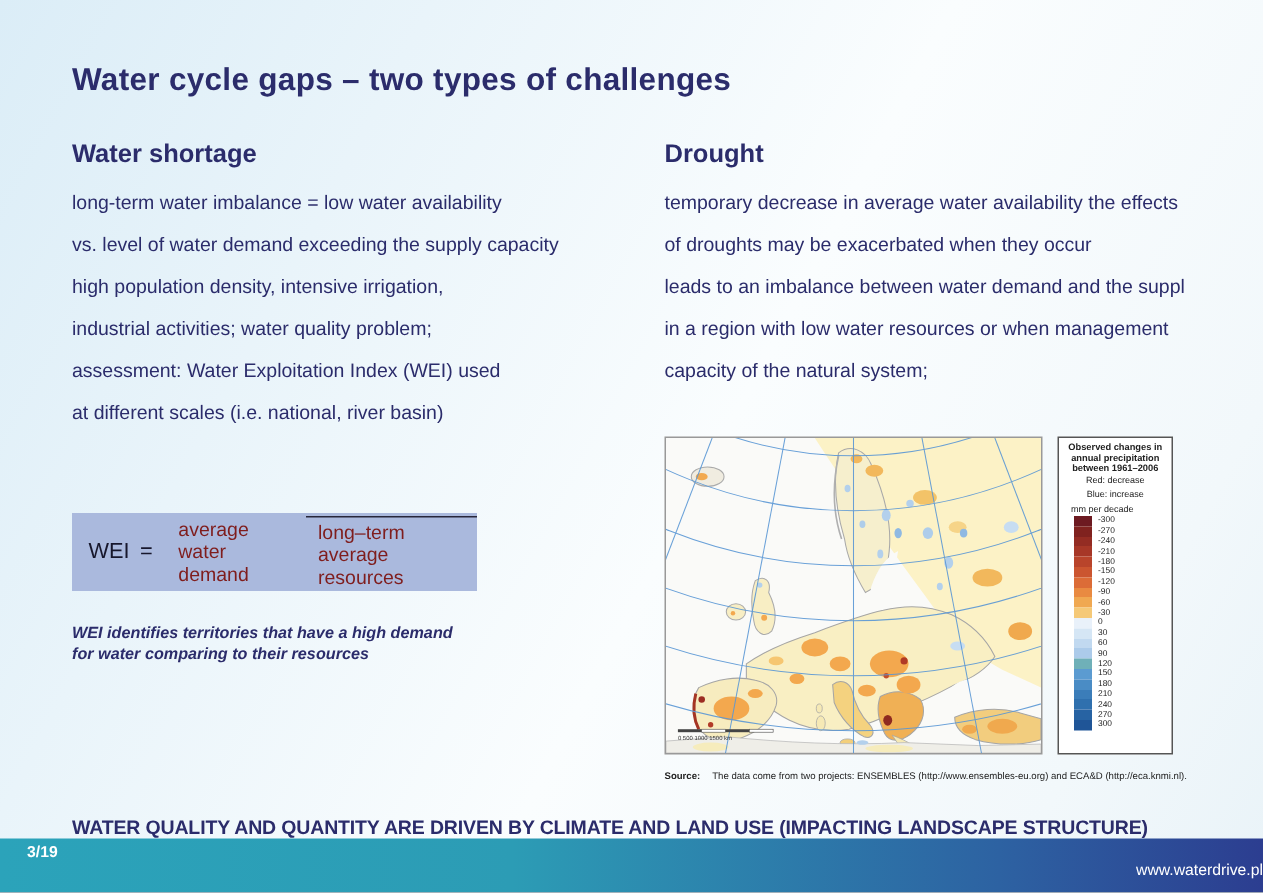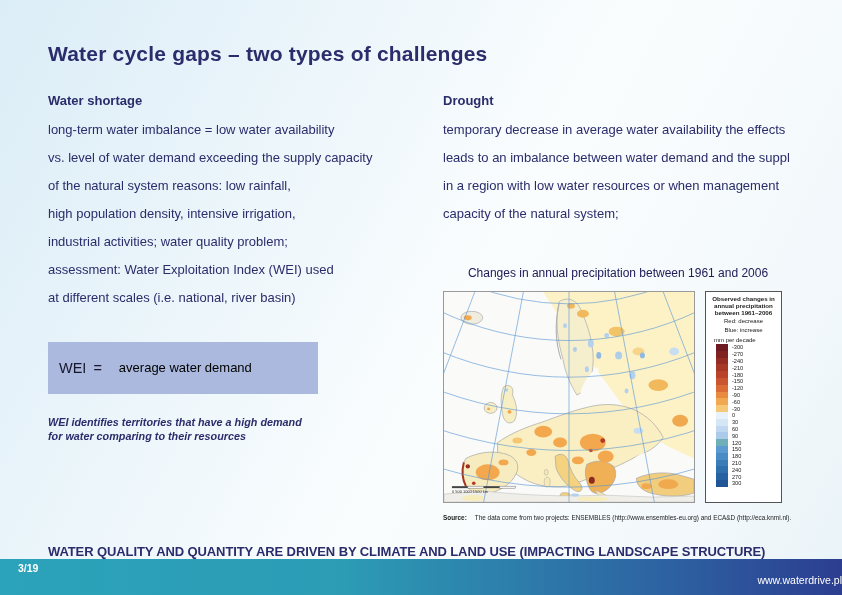--- a/index.html
+++ b/index.html
@@ -5,28 +5,28 @@
   html,body{margin:0;padding:0;background:#9aa0a6;}
   .slide{position:relative;width:842px;height:595px;overflow:hidden;
     background:linear-gradient(118deg,#dbedf7 0%,#e9f4fa 25%,#fafdfe 55%,#f2f8fb 85%,#e9f3f8 100%);
     font-family:"Liberation Sans",sans-serif;color:#2b2c6b;}
 
   .title{position:absolute;left:48px;top:42px;font-size:21px;font-weight:700;letter-spacing:.2px;text-align:center;}
 
   .col{position:absolute;top:93px;}
   .col-left{left:48px;width:392px;}
   .col-right{left:443px;width:396px;}
-  .col-heading{font-size:13px;font-weight:700;margin-bottom:8px;}
+  .col-heading{font-size:17px;font-weight:700;margin-bottom:8px;}
   .body-line{font-size:13px;line-height:28px;white-space:nowrap;}
 
   .formula-box{position:absolute;left:48px;top:342px;width:270px;height:52px;background:#aab9dd;
     display:flex;align-items:center;}
   .formula-lhs{font-size:14.5px;color:#17172c;margin-left:11px;text-align:center;}
   .formula-eq{font-size:14.5px;color:#17172c;margin:0 9px 0 7px;}
-  .fraction{display:flex;flex-direction:row;align-items:center;color:#000000;}
+  .fraction{display:flex;flex-direction:row;align-items:center;color:#7f1d1d;}
   .numerator{font-size:13px;padding:0 8px 2px;}
   .denominator{font-size:13px;padding:2px 8px 0;border-top:1.5px solid #26263a;}
 
   .formula-note{position:absolute;left:48px;top:416px;font-size:10.8px;font-style:italic;
     font-weight:700;line-height:13.5px;}
   .note-line{white-space:nowrap;}
 
   .fig-caption{position:absolute;left:448px;top:266px;width:340px;text-align:center;
     font-size:12px;color:#20205a;}
 
@@ -59,52 +59,52 @@
 
 <div class="slide">
 
   <div class="title">Water cycle gaps – two types of challenges</div>
 
   <div class="col col-left">
     <div class="col-heading">Water shortage</div>
     <div>
         <div class="body-line">long-term water imbalance = low water availability</div>
         <div class="body-line">vs. level of water demand exceeding the supply capacity</div>
-        <div class="body-line">of the natural system reasons: low rainfall,</div>
         <div class="body-line">high population density, intensive irrigation,</div>
         <div class="body-line">industrial activities; water quality problem;</div>
         <div class="body-line">assessment: Water Exploitation Index (WEI) used</div>
         <div class="body-line">at different scales (i.e. national, river basin)</div>
       </div>
   </div>
 
   <div class="col col-right">
     <div class="col-heading">Drought</div>
     <div>
         <div class="body-line">temporary decrease in average water availability the effects</div>
+        <div class="body-line">of droughts may be exacerbated when they occur</div>
         <div class="body-line">leads to an imbalance between water demand and the suppl</div>
         <div class="body-line">in a region with low water resources or when management</div>
         <div class="body-line">capacity of the natural system;</div>
       </div>
   </div>
 
   <div class="formula-box">
     <span class="formula-lhs">WEI</span>
     <span class="formula-eq">=</span>
     <span class="fraction">
       <span class="numerator">average water demand</span>
+      <span class="denominator">long–term average resources</span>
     </span>
   </div>
 
   <div class="formula-note">
       <div class="note-line">WEI identifies territories that have a high demand</div>
       <div class="note-line">for water comparing to their resources</div>
     </div>
 
-  <div class="fig-caption">Changes in annual precipitation between 1961 and 2006</div>
 
   <div class="map">
     <svg viewBox="0 0 252 212" preserveAspectRatio="none">
       <rect width="252" height="212" fill="#fafaf8"></rect>
 
       <path d="M100,0 L252,0 L252,168 L226,156 C204,144 188,126 174,106 C152,76 126,40 100,0 Z" fill="#fcf2c6"></path>
 
       <path d="M116,10 C124,4 134,8 138,18 C146,36 152,56 150,76 C149,90 143,100 134,104 C128,94 122,82 120,68 C114,48 112,28 116,10 Z" fill="#f6efcd" stroke="#a8a8a8" stroke-width="0.7"></path>
       <path d="M116,12 C112,30 112,50 118,68" fill="none" stroke="#b0b0b0" stroke-width="1.1"></path>
 

